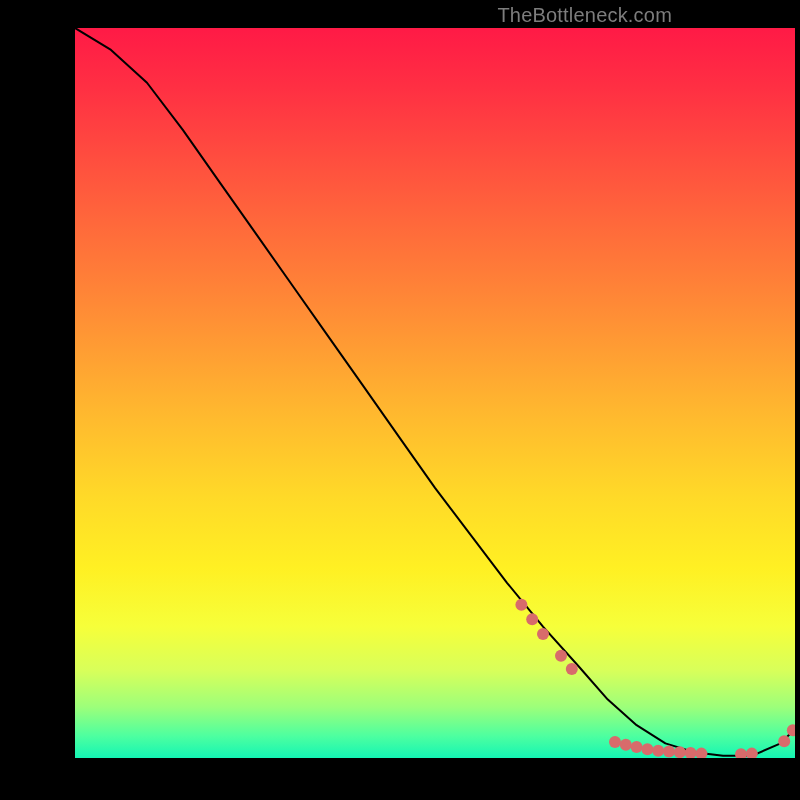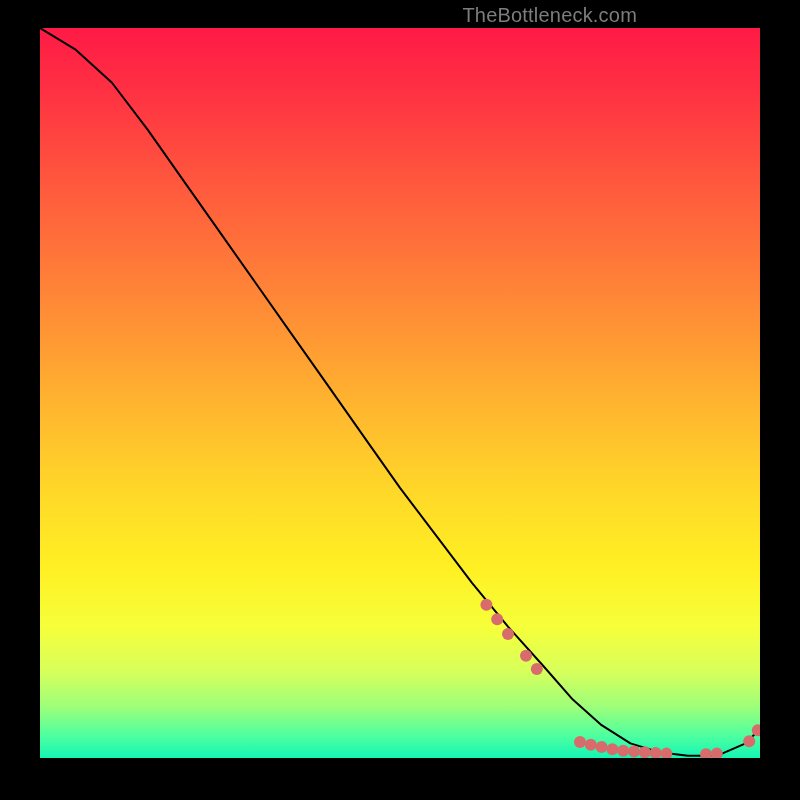--- a/index.html
+++ b/index.html
@@ -9,20 +9,21 @@
     height: 800px;
     background: #000;
     overflow: hidden;
     font-family: Arial, Helvetica, sans-serif;
   }
   .stage {
     position: relative;
     width: 679px;
     height: 800px;
     background: #000;
+    margin-left: 35px;
   }
   .plot {
     position: absolute;
     left: 40px;
     top: 28px;
     width: 720px;
     height: 730px;
     
     background: linear-gradient(
       to bottom,

